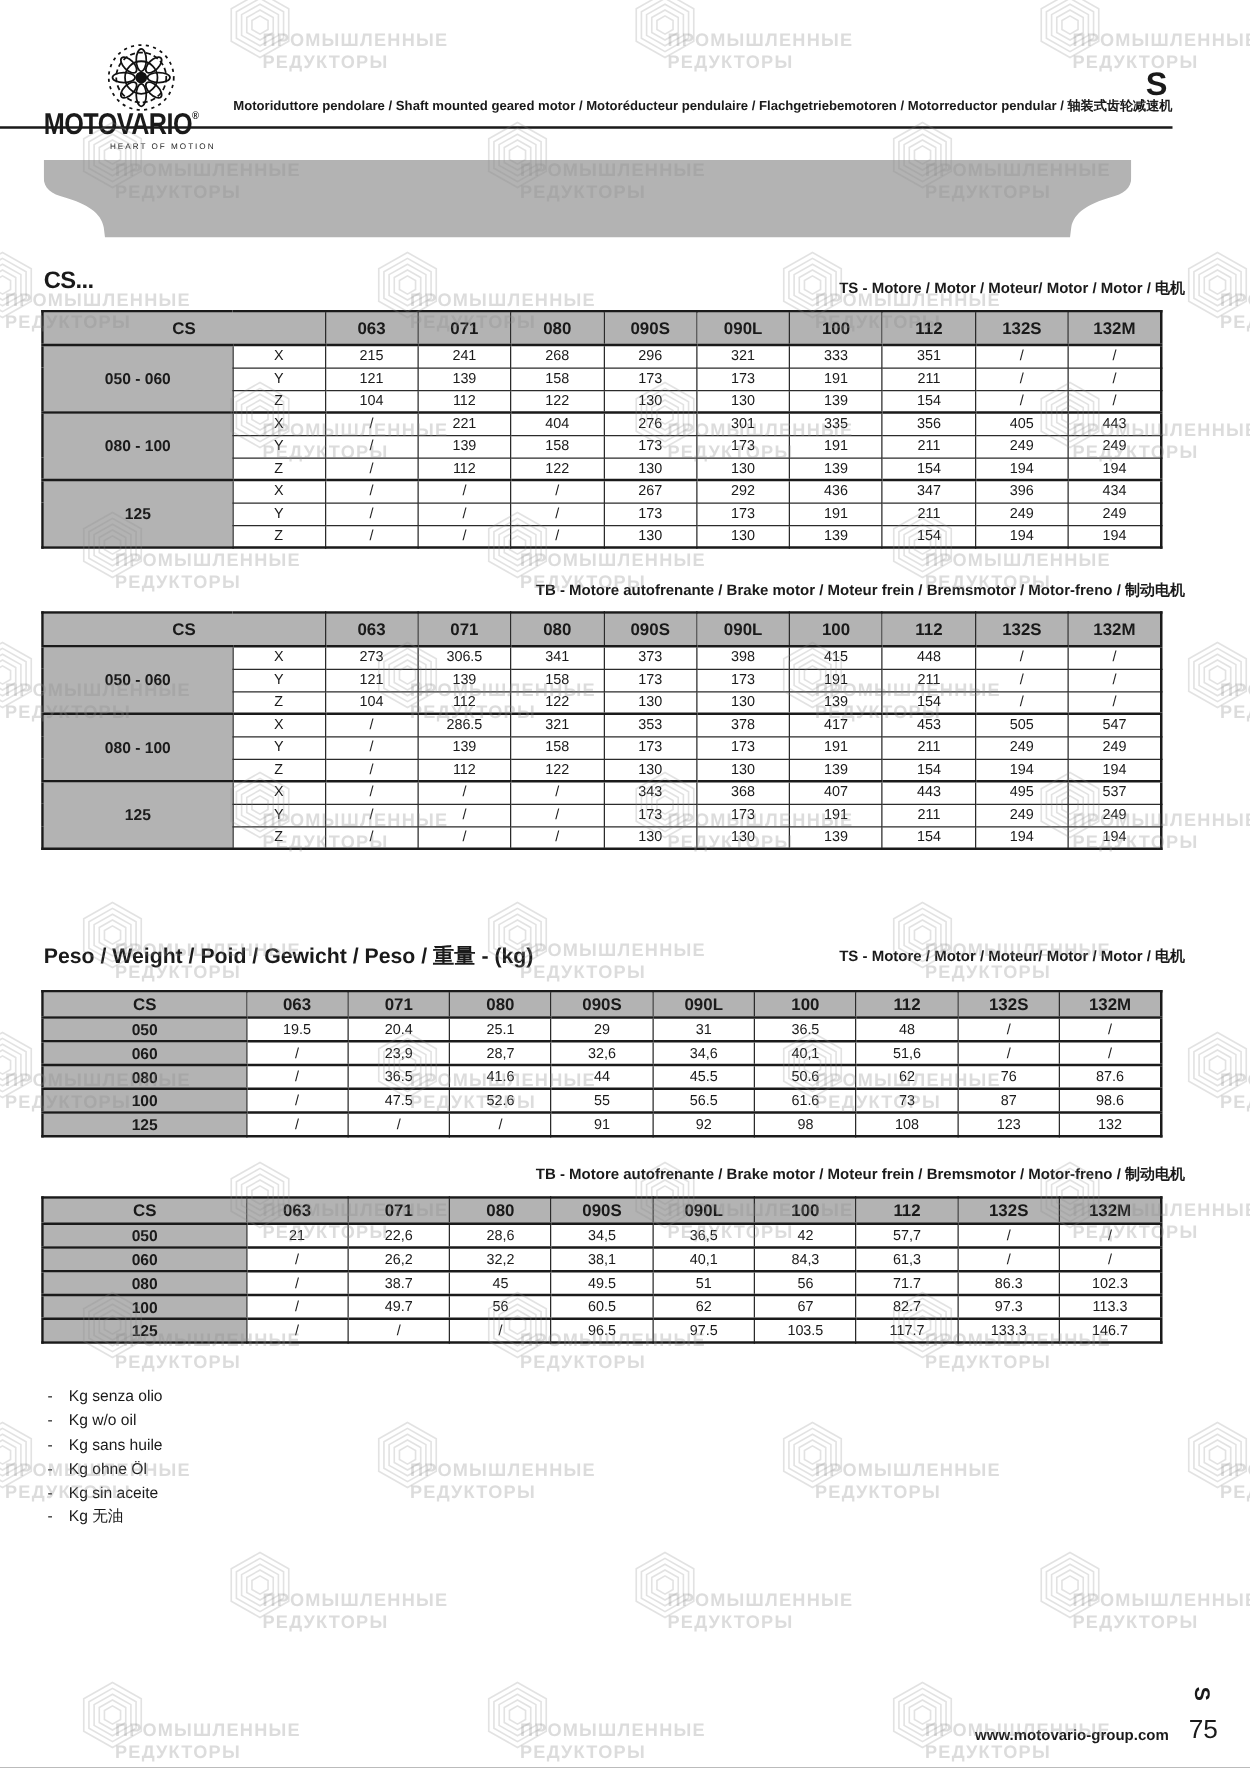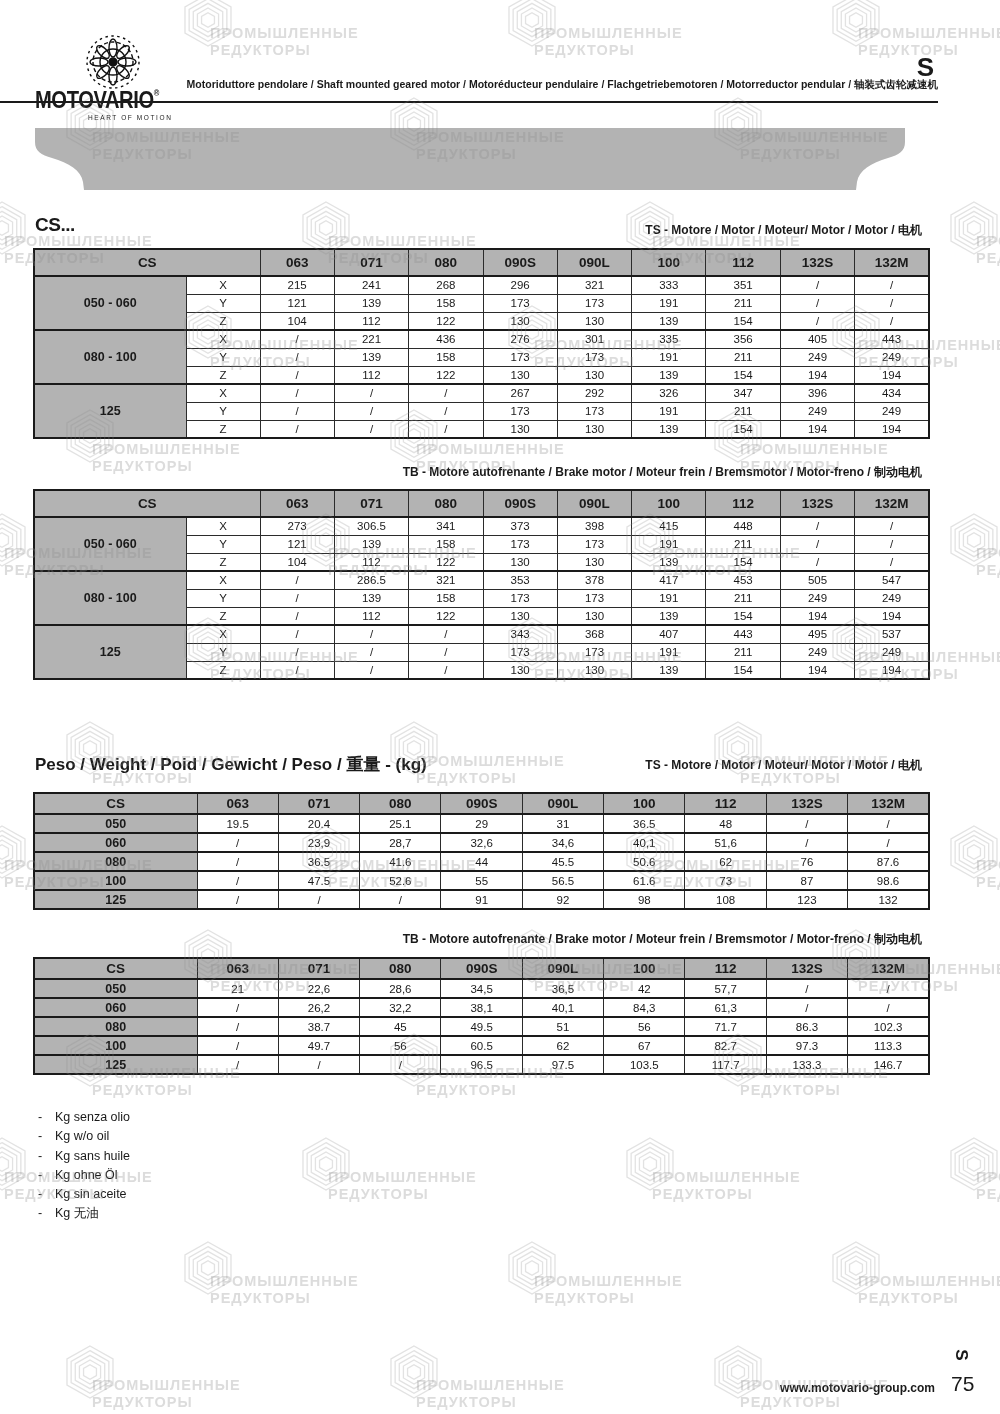--- a/index.html
+++ b/index.html
@@ -18,21 +18,21 @@
   .s-top { position:absolute; right:66px; top:52px; font-size:26px; font-weight:bold; }
   .subtitle { position:absolute; right:62px; top:78px; font-size:10.5px; font-weight:bold; white-space:nowrap; }
   .header-rule { position:absolute; left:0; top:101px; width:938px; height:2px; background:#1a1a1a; }
   
   .banner { position:absolute; left:35px; top:128px; width:870px; height:62px; }
   .banner-text { position:absolute; left:35px; top:132px; width:870px; text-align:center;
                  font-size:17px; font-weight:bold; line-height:25px; color:#1c1c1c; }
   
   .cs-title { position:absolute; left:35px; top:214px; font-size:19px; font-weight:bold; letter-spacing:-0.5px; }
   .peso-title { position:absolute; left:35px; top:753px; font-size:17px; font-weight:bold; }
-  .motor-label { position:absolute; right:78px; font-size:12px; font-weight:bold; white-space:nowrap; }
+  .motor-label { position:absolute; right:52px; font-size:12px; font-weight:bold; white-space:nowrap; }
   .lbl-ts1 { top:222px; } .lbl-tb1 { top:464px; } .lbl-ts2 { top:757px; } .lbl-tb2 { top:931px; }
   
   .tblwrap { position:absolute; left:33px; }
   .tw1 { top:248px; } .tw2 { top:489px; } .tw3 { top:792px; } .tw4 { top:957px; }
   table { border-collapse:collapse; table-layout:fixed; width:897px; }
   th, td { border:1px solid #2b2b2b; text-align:center; vertical-align:middle; overflow:hidden; }
   table { border:2px solid #1a1a1a; }
   thead th { background:var(--grey,#b3b3b3); font-size:13.5px; font-weight:bold; height:27px; }
   .wtab thead th { height:21px; border-bottom:2px solid #1a1a1a; }
   tbody td { font-size:11.5px; height:18px; background:#fff; }
@@ -162,21 +162,21 @@
               <td class="val">139</td>
               <td class="val">154</td>
               <td class="val">/</td>
               <td class="val">/</td>
             </tr>
             <tr class="group-start">
               <td class="glabel" rowspan="3">080 - 100</td>
               <td class="axis">X</td>
               <td class="val">/</td>
               <td class="val">221</td>
-              <td class="val">436</td>
+              <td class="val">404</td>
               <td class="val">276</td>
               <td class="val">301</td>
               <td class="val">335</td>
               <td class="val">356</td>
               <td class="val">405</td>
               <td class="val">443</td>
             </tr>
             <tr>
               <td class="axis">Y</td>
               <td class="val">/</td>
@@ -202,21 +202,21 @@
               <td class="val">194</td>
             </tr>
             <tr class="group-start">
               <td class="glabel" rowspan="3">125</td>
               <td class="axis">X</td>
               <td class="val">/</td>
               <td class="val">/</td>
               <td class="val">/</td>
               <td class="val">267</td>
               <td class="val">292</td>
-              <td class="val">326</td>
+              <td class="val">436</td>
               <td class="val">347</td>
               <td class="val">396</td>
               <td class="val">434</td>
             </tr>
             <tr>
               <td class="axis">Y</td>
               <td class="val">/</td>
               <td class="val">/</td>
               <td class="val">/</td>
               <td class="val">173</td>

